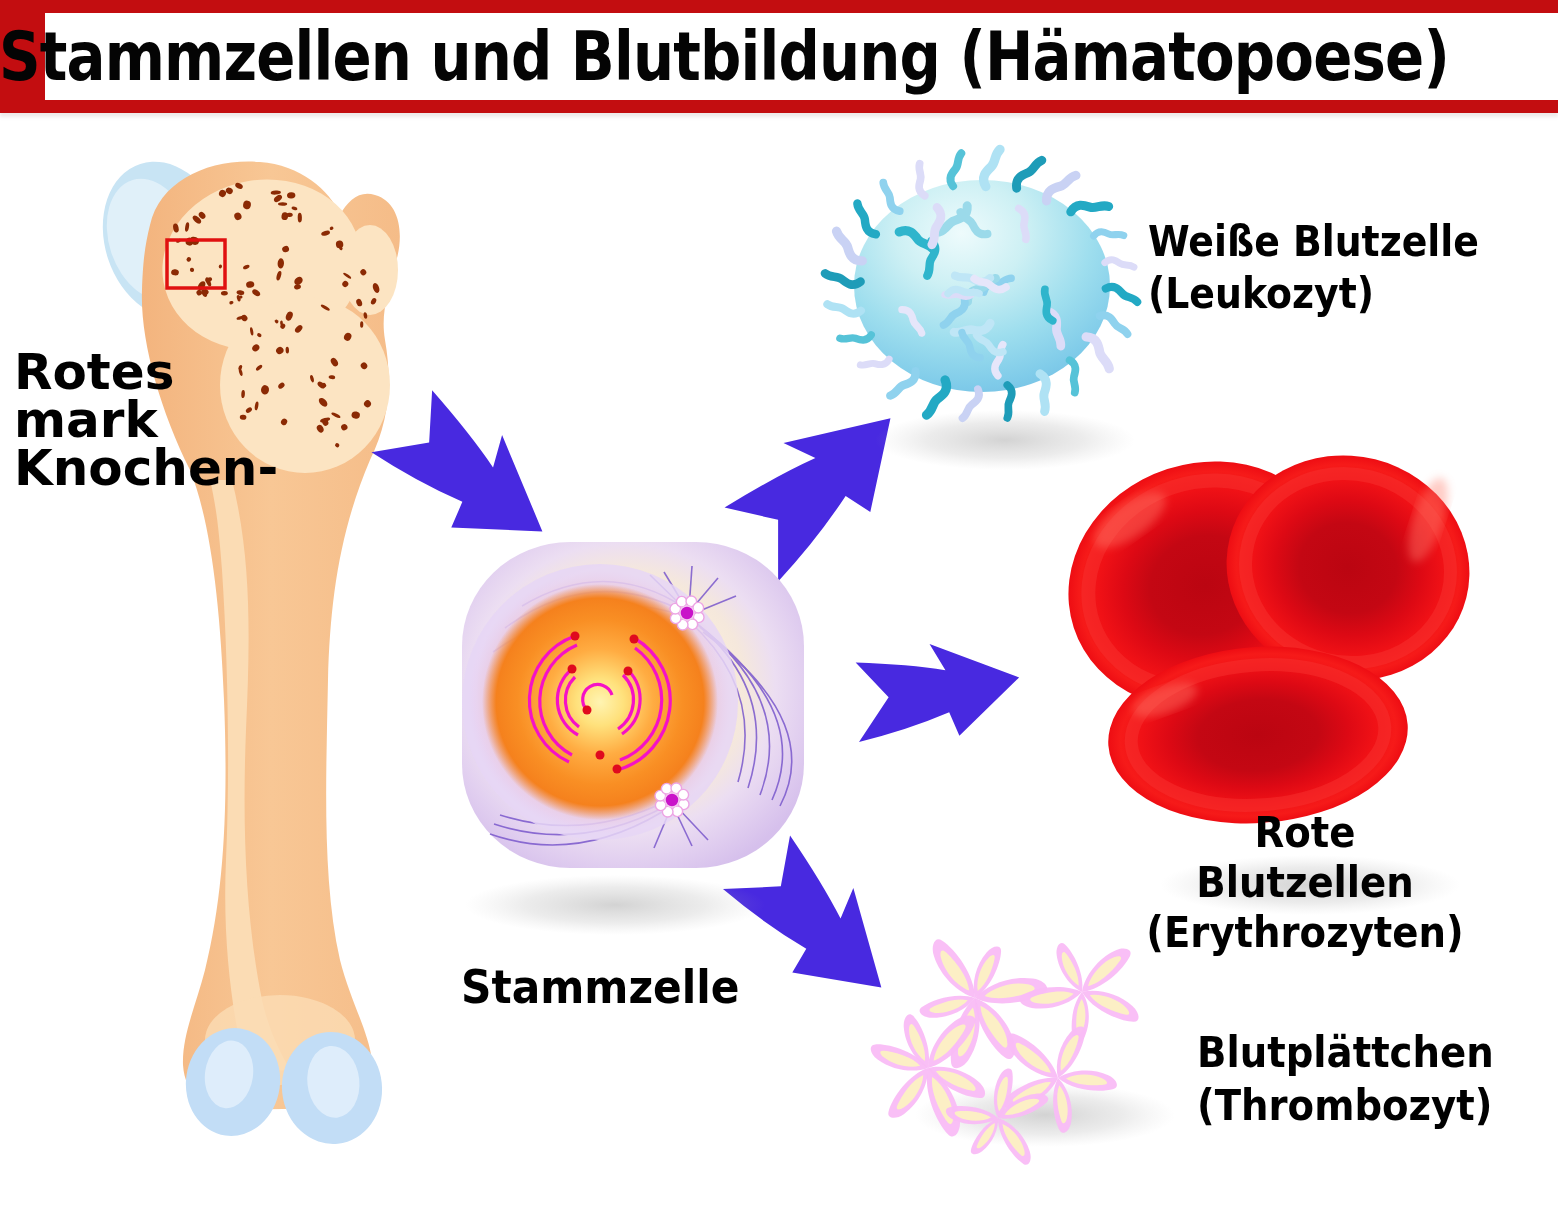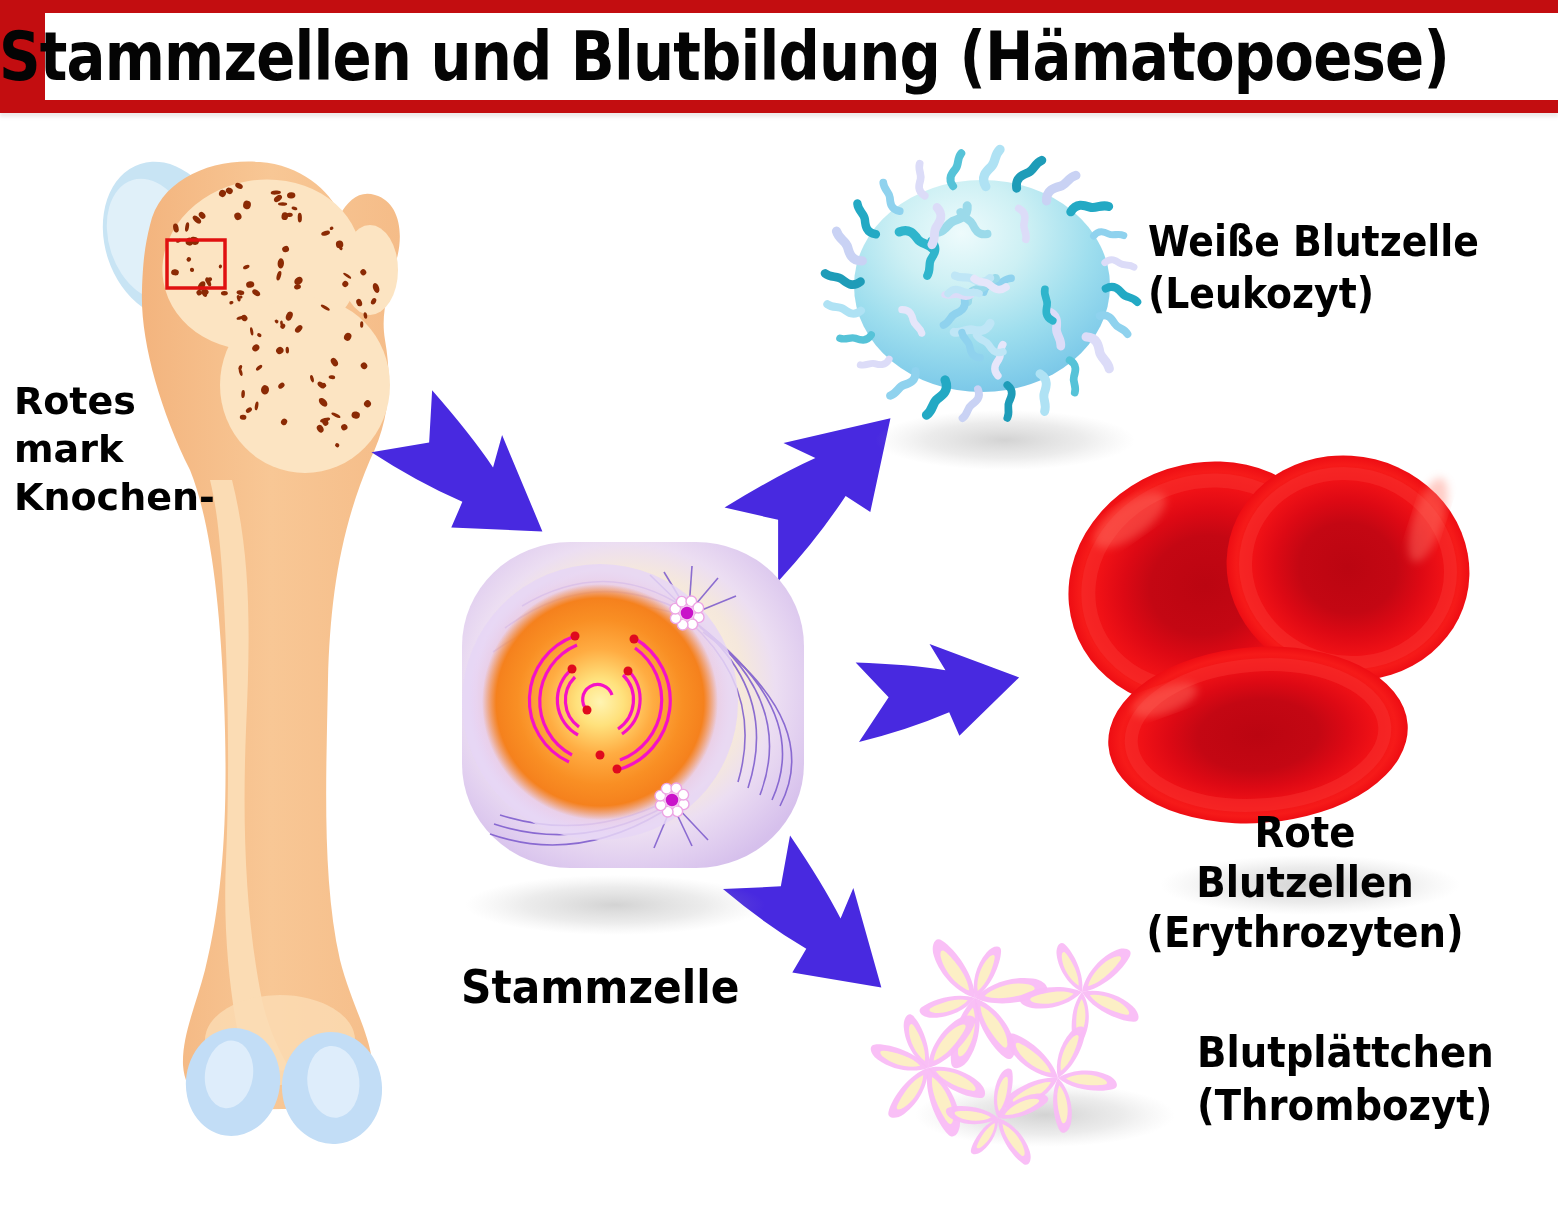--- a/index.html
+++ b/index.html
@@ -16,21 +16,21 @@
   .banner-inner{
     width:100%;height:100%;background:#ffffff;
     display:flex;align-items:center;justify-content:flex-end;margin-left:32px;
   }
   .banner-title{
     font-size:68px;font-weight:bold;color:#040404;white-space:nowrap;
     transform:scaleX(.85);transform-origin:50% 50%;letter-spacing:-1px;
   }
   #diagram{position:absolute;left:0;top:0;}
   .label{position:absolute;font-weight:bold;color:#000;}
-  .lbl-bone{left:14px;top:348px;font-size:38px;line-height:48px;margin-top:29px;}
+  .lbl-bone{left:14px;top:348px;font-size:50px;line-height:48px;}
   .lbl-stem{left:461px;top:960px;font-size:46px;transform:scaleX(.92);transform-origin:0 0;}
   .lbl-leuko{left:1148px;top:216px;font-size:42px;line-height:52px;transform:scaleX(.9);transform-origin:0 0;}
   .lbl-eryth{left:1125px;top:808px;width:360px;text-align:center;font-size:42px;line-height:50px;transform:scaleX(.92);transform-origin:50% 0;}
   .lbl-thrombo{left:1197px;top:1026px;font-size:42px;line-height:53px;transform:scaleX(.92);transform-origin:0 0;}
 </style>
 </head>
 <body>
 
 <div class="banner" style="background: rgb(195, 13, 16);">
   <div class="banner-inner">

